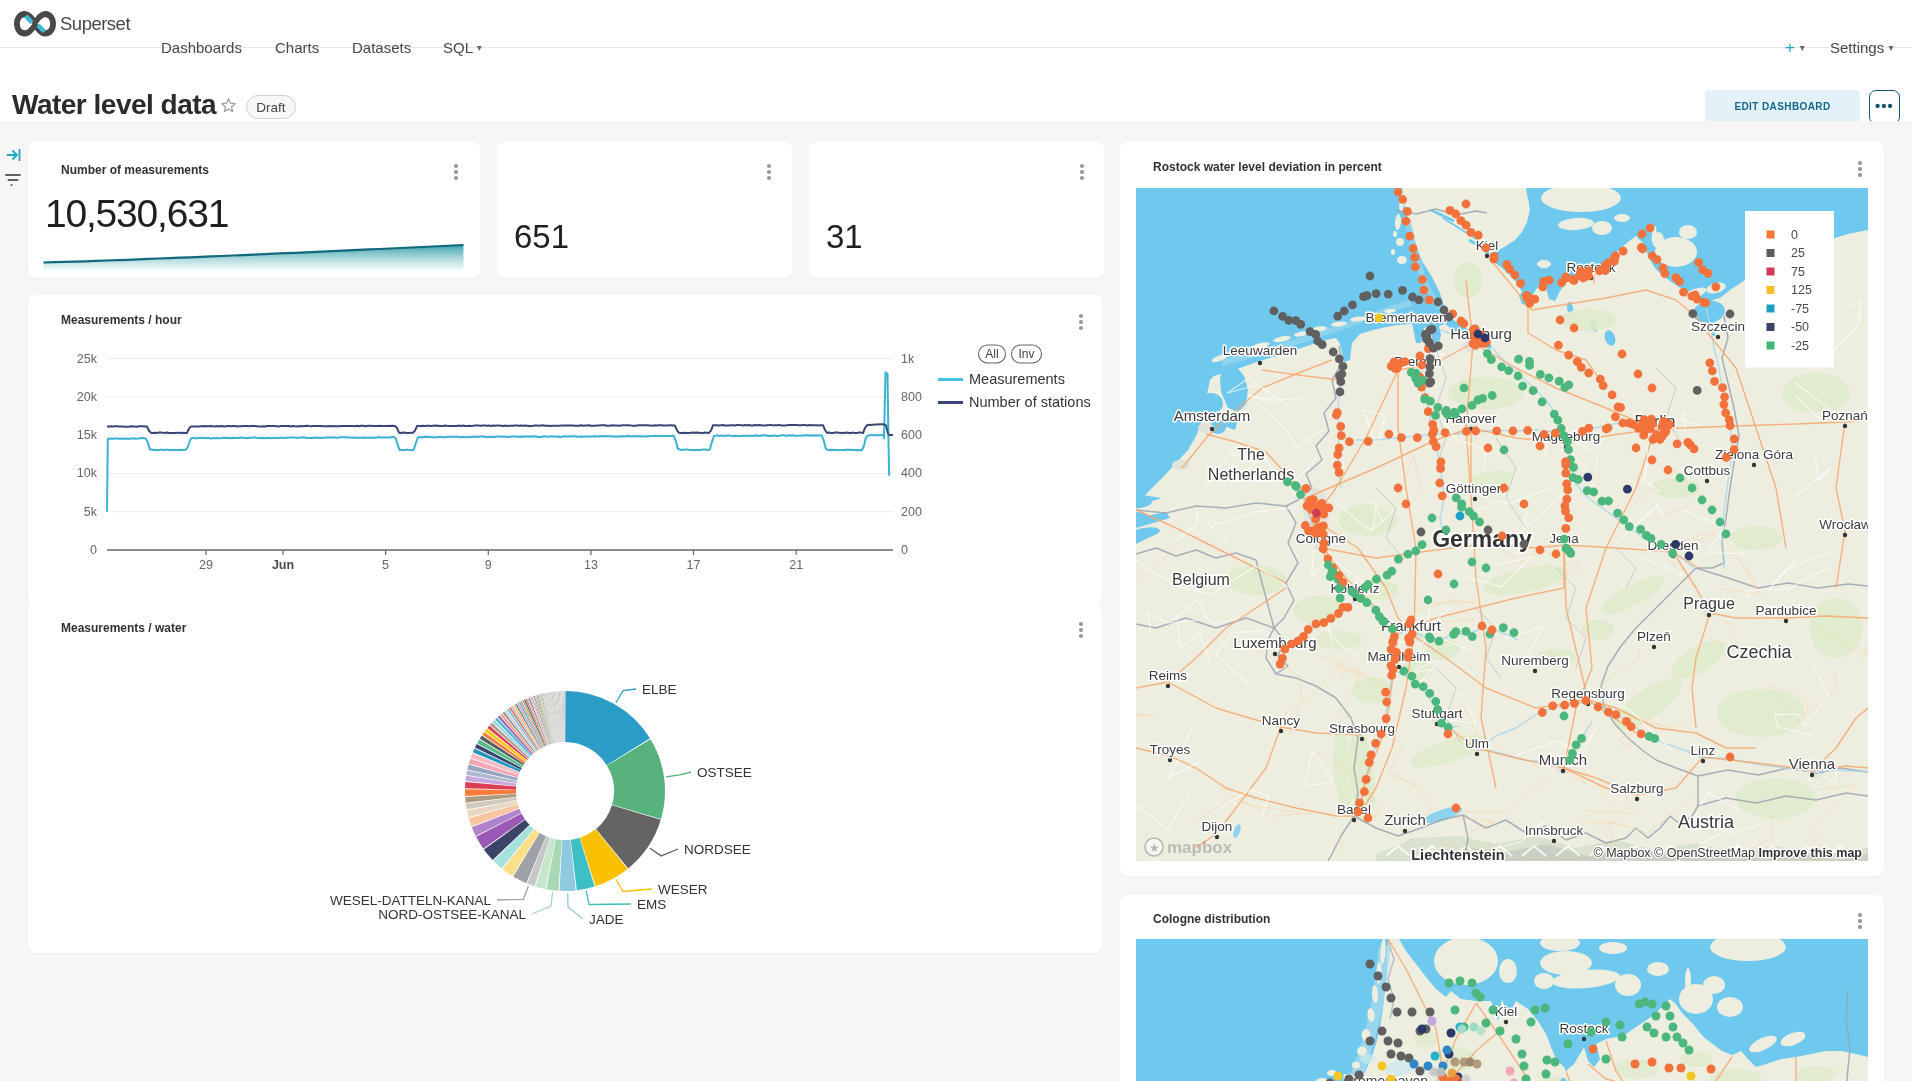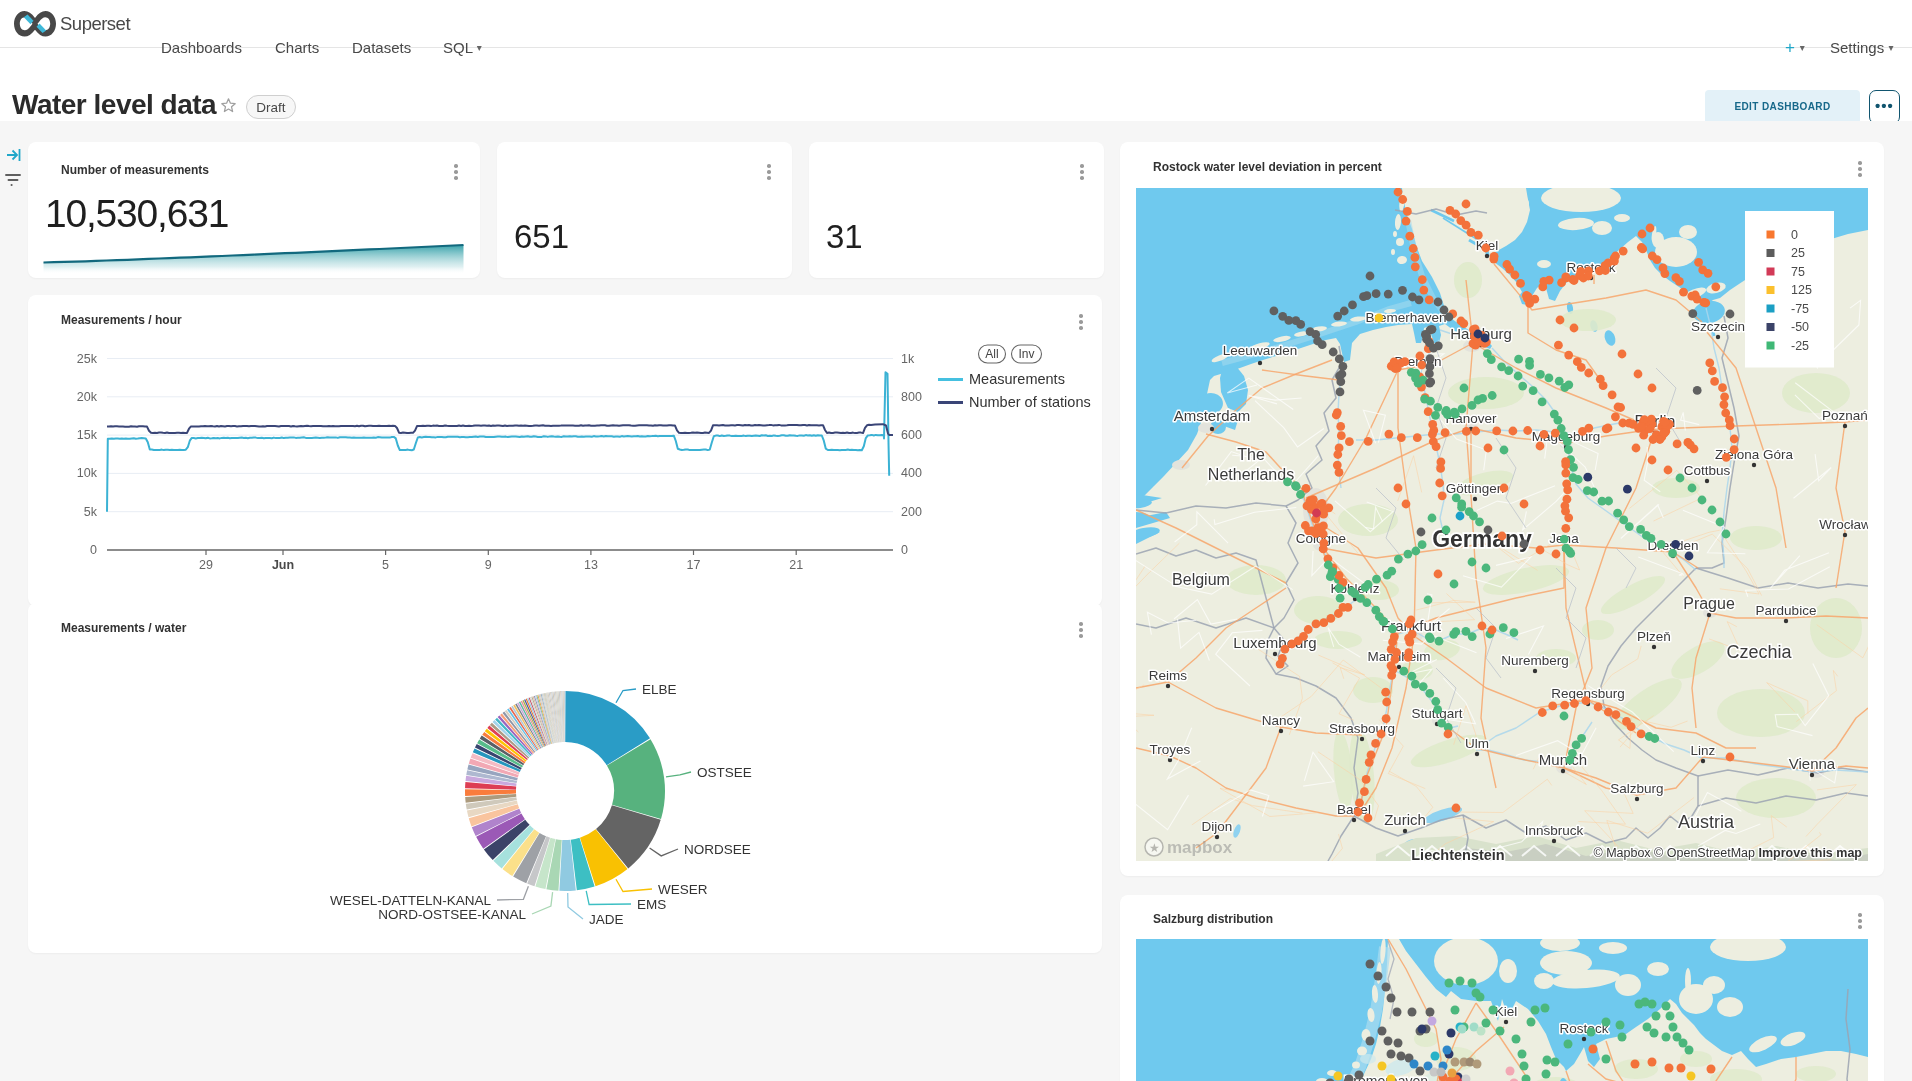--- a/index.html
+++ b/index.html
@@ -1136,21 +1136,21 @@
       <g opacity="0.55">
         <circle cx="18" cy="659" r="9" fill="#fff" stroke="#8a8a8a" stroke-width="1.5"></circle>
         <text x="13" y="664" font-size="12" fill="#8a8a8a">★</text>
         <text x="31" y="665" font-size="17" font-weight="bold" fill="#8a8a8a" opacity="0.9">mapbox</text>
       </g>
       <text x="726" y="669" text-anchor="end" font-size="12.5" fill="#333" stroke="#fff" stroke-width="2.5" paint-order="stroke">© Mapbox © OpenStreetMap <tspan font-weight="bold">Improve this map</tspan></text>
     </svg>
 </div>
 
 <div class="card" style="left:1120px;top:895px;width:764px;height:600px;overflow:hidden;">
-  <div class="ctitle" style="top:17px;">Salzburg distribution</div>
+  <div class="ctitle" style="top:17px;">Cologne distribution</div>
   <div style="position:absolute;left:738px;top:18px;width:4px;height:18px;">
 <div style="width:3.5px;height:3.5px;border-radius:50%;background:#9a9a9a;"></div>
 <div style="width:3.5px;height:3.5px;border-radius:50%;background:#9a9a9a;margin-top:2.5px;"></div>
 <div style="width:3.5px;height:3.5px;border-radius:50%;background:#9a9a9a;margin-top:2.5px;"></div>
     </div>
   <svg width="732" height="520" viewBox="0 0 732 520" style="position:absolute;left:16px;top:44px;">
       <rect width="732" height="520" fill="#6FC9EE"></rect>
       <polygon points="252.0,0.0 251.0,25.0 249.0,50.0 247.0,70.0 244.0,88.0 240.0,105.0 235.0,120.0 228.0,135.0 222.0,148.0 215.0,160.0 205.0,172.0 190.0,185.0 170.0,200.0 150.0,220.0 140.0,520.0 732.0,520.0 732.0,118.0 720.0,115.0 705.0,112.0 690.0,112.0 675.0,115.0 660.0,118.0 645.0,120.0 630.0,125.0 620.0,128.0 612.0,120.0 605.0,112.0 596.0,116.0 586.0,112.0 578.0,106.0 570.0,100.0 564.0,94.0 558.0,86.0 552.0,80.0 546.0,74.0 540.0,65.0 534.0,60.0 524.0,70.0 512.0,80.0 500.0,88.0 490.0,95.0 480.0,98.0 470.0,100.0 460.0,105.0 464.0,120.0 458.0,128.0 452.0,122.0 448.0,108.0 444.0,115.0 438.0,125.0 430.0,132.0 428.0,128.0 420.0,120.0 415.0,108.0 410.0,95.0 402.0,82.0 392.0,70.0 380.0,62.0 372.0,78.0 366.0,60.0 362.0,82.0 355.0,62.0 340.0,62.0 325.0,60.0 315.0,52.0 310.0,58.0 300.0,50.0 290.0,38.0 280.0,25.0 270.0,12.0 263.0,0.0" fill="#EDEEE0"></polygon>
       <ellipse cx="330" cy="22" rx="32" ry="24" fill="#EDEEE0"></ellipse>
       <ellipse cx="372" cy="32" rx="9" ry="12" fill="#EDEEE0"></ellipse>

